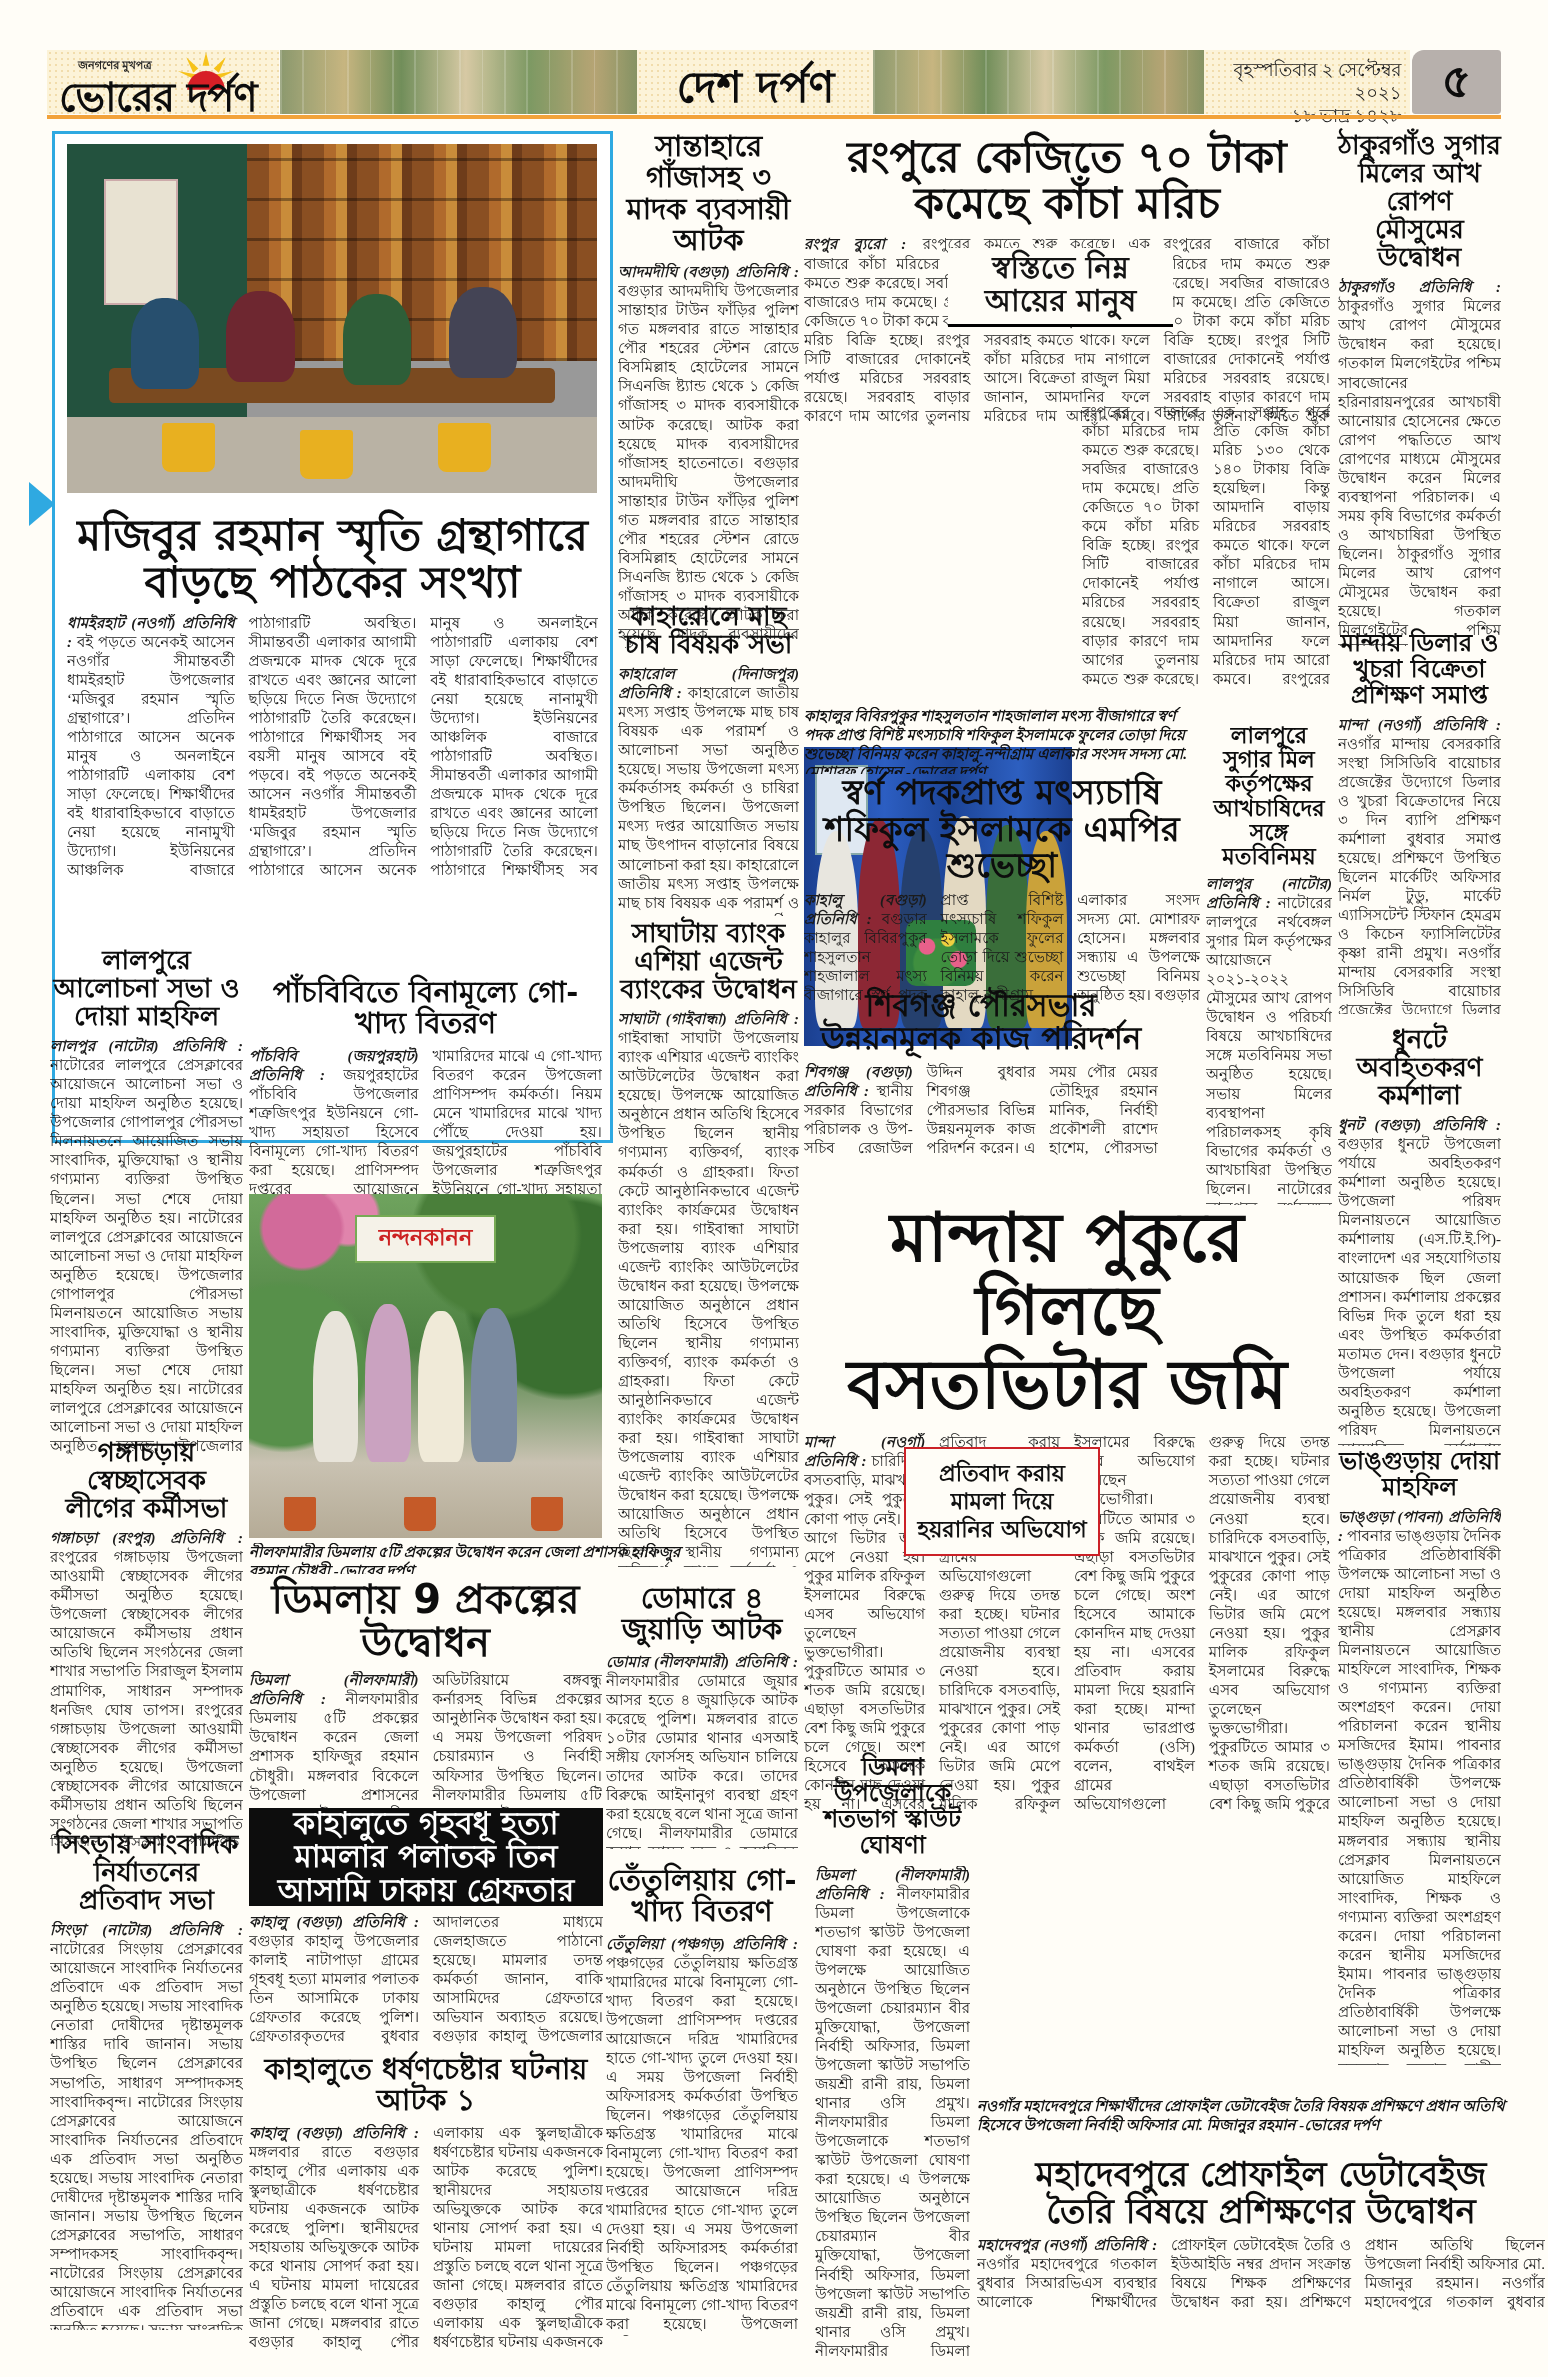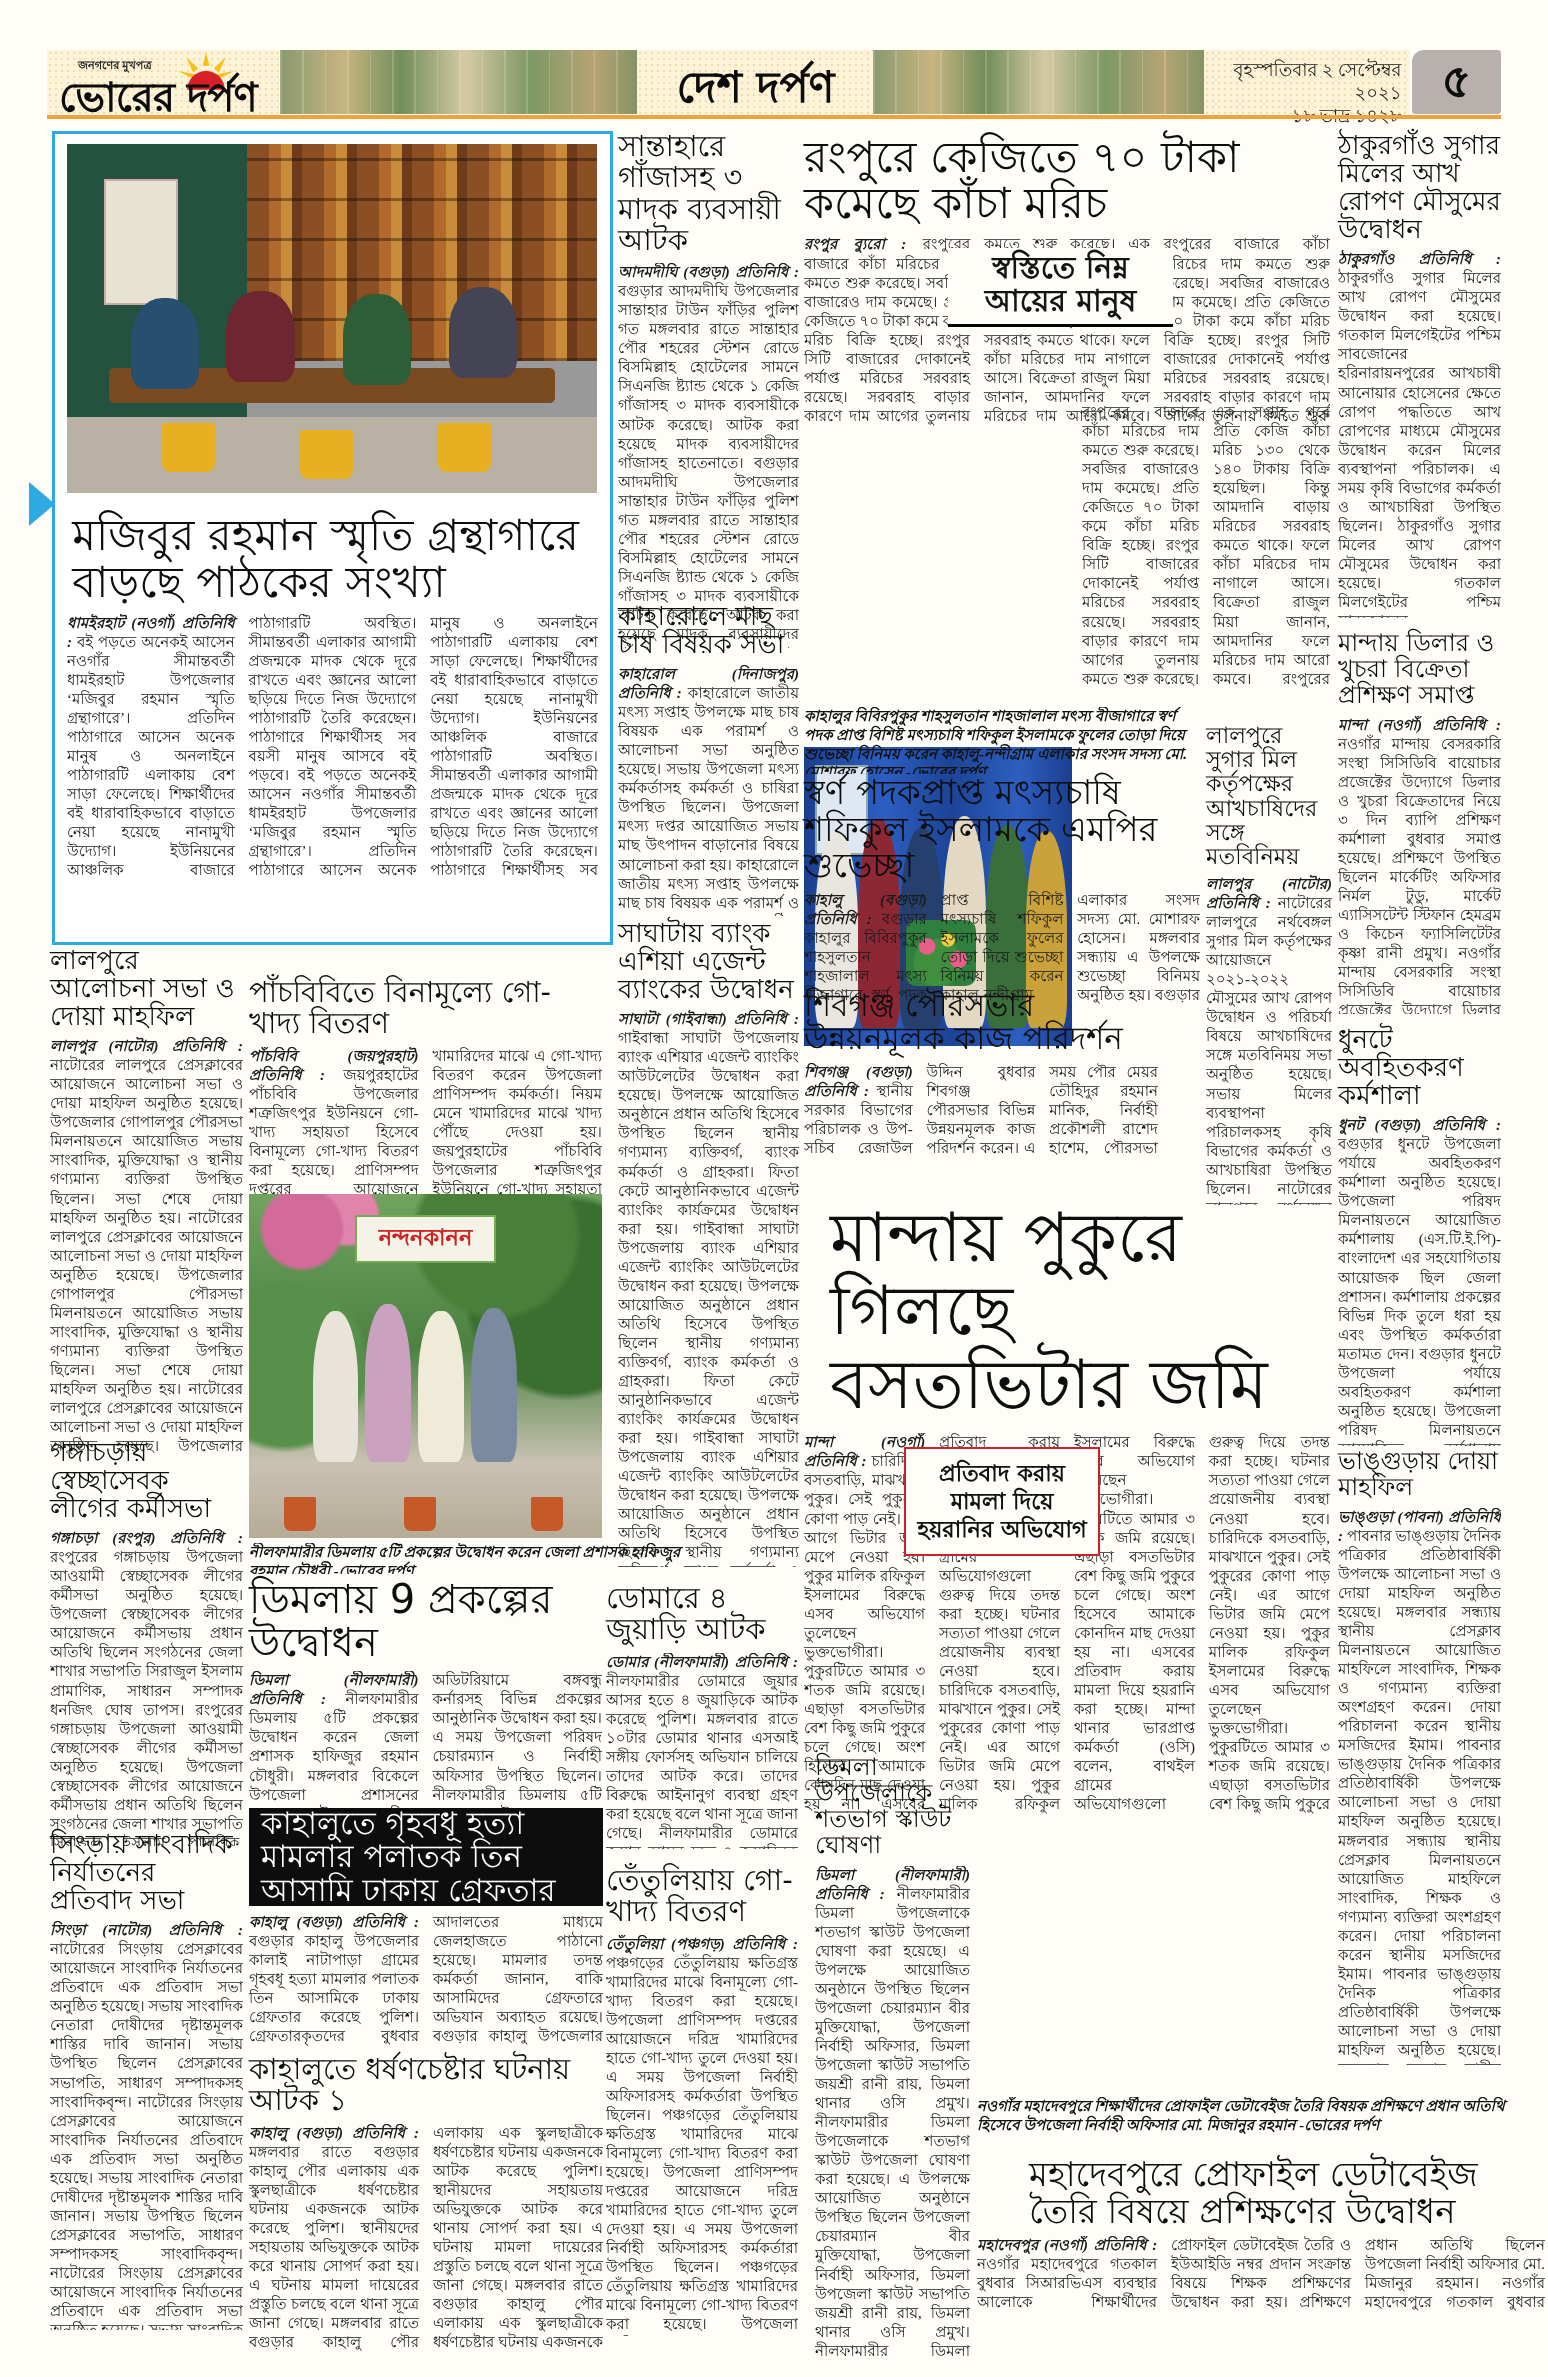--- a/index.html
+++ b/index.html
@@ -22,21 +22,21 @@
   .sun { position:absolute; left:129px; top:1.7px; z-index:1; }
   .sect-title { position:absolute; width:100%; text-align:center; top:5.2px; font-size:43px; font-weight:bold;
                 color:#0c0c0c; font-family:"DejaVu Sans", sans-serif; }
   .dateline { position:absolute; right:8.6px; top:8.6px; text-align:right; font-size:18px; line-height:1.3; color:#222; }
   .pagenum-box { position:absolute; top:50px; height:64px; background:#b7b0ac; border-radius:12px 3.4px 3.4px 3.4px;
                  text-align:center; font-size:46px; font-weight:bold; color:#0c0c0c; line-height:62px;
                  font-family:"DejaVu Sans", sans-serif; }
   .orange-rule { position:absolute; background:#f2a23a; }
 
   
-  .hl { font-family:"DejaVu Sans", sans-serif; font-weight:normal; color:#0d0d0d; text-align:left; line-height:1.08; }
+  .hl { font-family:"DejaVu Sans", sans-serif; font-weight:bold; color:#0d0d0d; text-align:center; line-height:1.08; }
   .s60{font-size:68px;} .s50{font-size:43px;} .s46{font-size:40px;} .s40{font-size:34px;}
   .s36{font-size:31px;} .s34{font-size:29px;} .s30{font-size:26px;} .s28{font-size:24px;} .s26{font-size:22.4px;}
   .body { text-align:justify; font-size:15px; line-height:1.27; color:#1b1b1b; overflow:hidden; height:100%; }
   .byline { font-weight:bold; font-style:italic;margin-top:11px; }
   .cols2{column-count:2; column-gap:13.8px;} .cols3{column-count:3; column-gap:13.8px;} .cols4{column-count:4; column-gap:13.8px;}
   .caption { font-weight:bold; font-style:italic; font-size:15px; line-height:1.25; color:#111; overflow:hidden; }
   .blackbar { background:#0d0d0d; color:#fff; display:flex; align-items:center; justify-content:center; padding:5.2px 12px; }
   .blackbar .hl { color:#fff; }
   .pullquote { background:#fffdf7; border-bottom:3.4px solid #000; text-align:center;
                font-family:"DejaVu Sans", sans-serif; font-weight:bold; font-size:30px; line-height:1.1; padding:3.4px 1.7px 6.9px; }
@@ -110,21 +110,21 @@
     <div class="mast-seg" style="left:1204px;width:206px;">
       <div class="dateline">
         <div>বৃহস্পতিবার ২ সেপ্টেম্বর ২০২১</div>
         <div>১৮ ভাদ্র ১৪২৮</div>
       </div>
     </div>
     <div class="pagenum-box" style="left:1412px;width:89px;">৫</div>
     <div class="orange-rule" style="left:47px;top:115px;width:1454px;height:4.3px;"></div>
   </div>
 
-  <section class="abs feature-box" style="left:52px;top:131px;width:561px;height:814px;padding:10.3px 12px;">
+  <section class="abs feature-box" style="left:52px;top:131px;width:561px;height:1012px;padding:10.3px 12px;">
     <div class="ph" style="width:530px;height:349px;">
       <div class="lib-shelf"></div>
       <div class="lib-wall"></div>
       <div class="lib-portrait"></div>
       <div class="lib-floor"></div>
       <div class="lib-table"></div>
       <div class="lib-person" style="left:12%;top:44%;background:#274f6e;"></div>
       <div class="lib-person" style="left:30%;top:42%;background:#6e2730;"></div>
       <div class="lib-person" style="left:52%;top:43%;background:#2e5e38;"></div>
       <div class="lib-person" style="left:72%;top:41%;background:#445;"></div>

